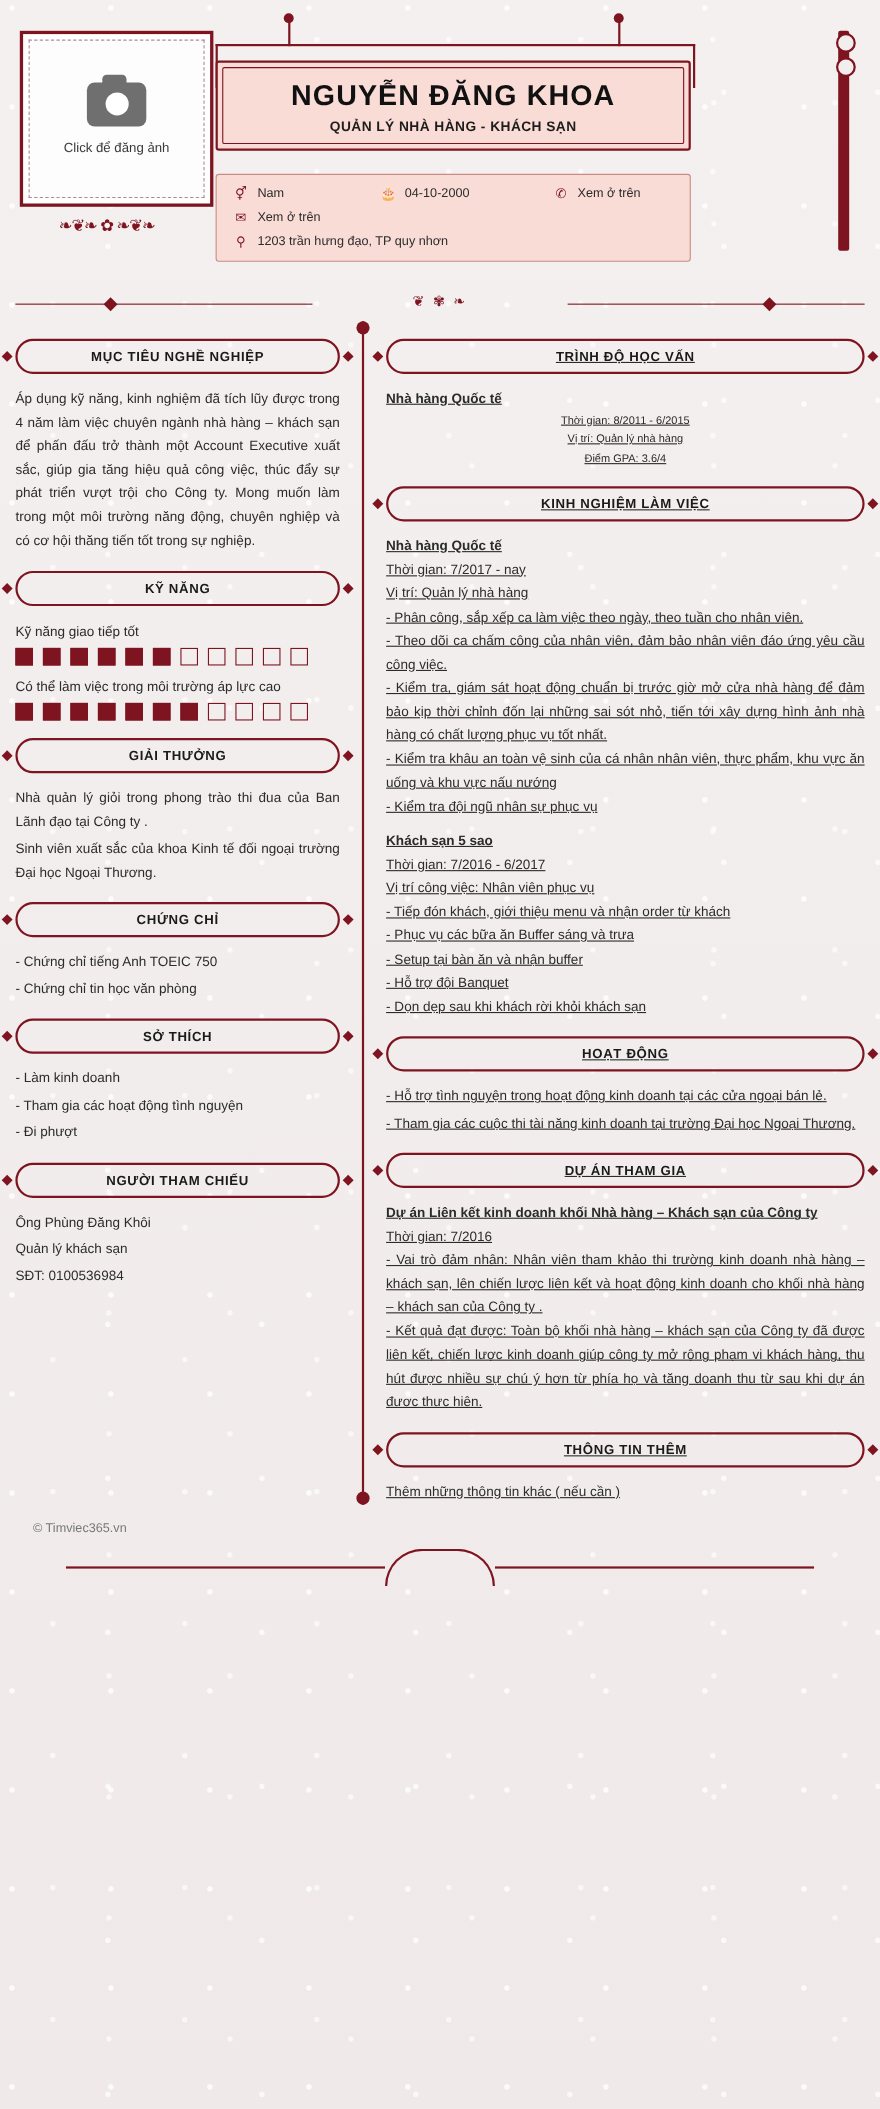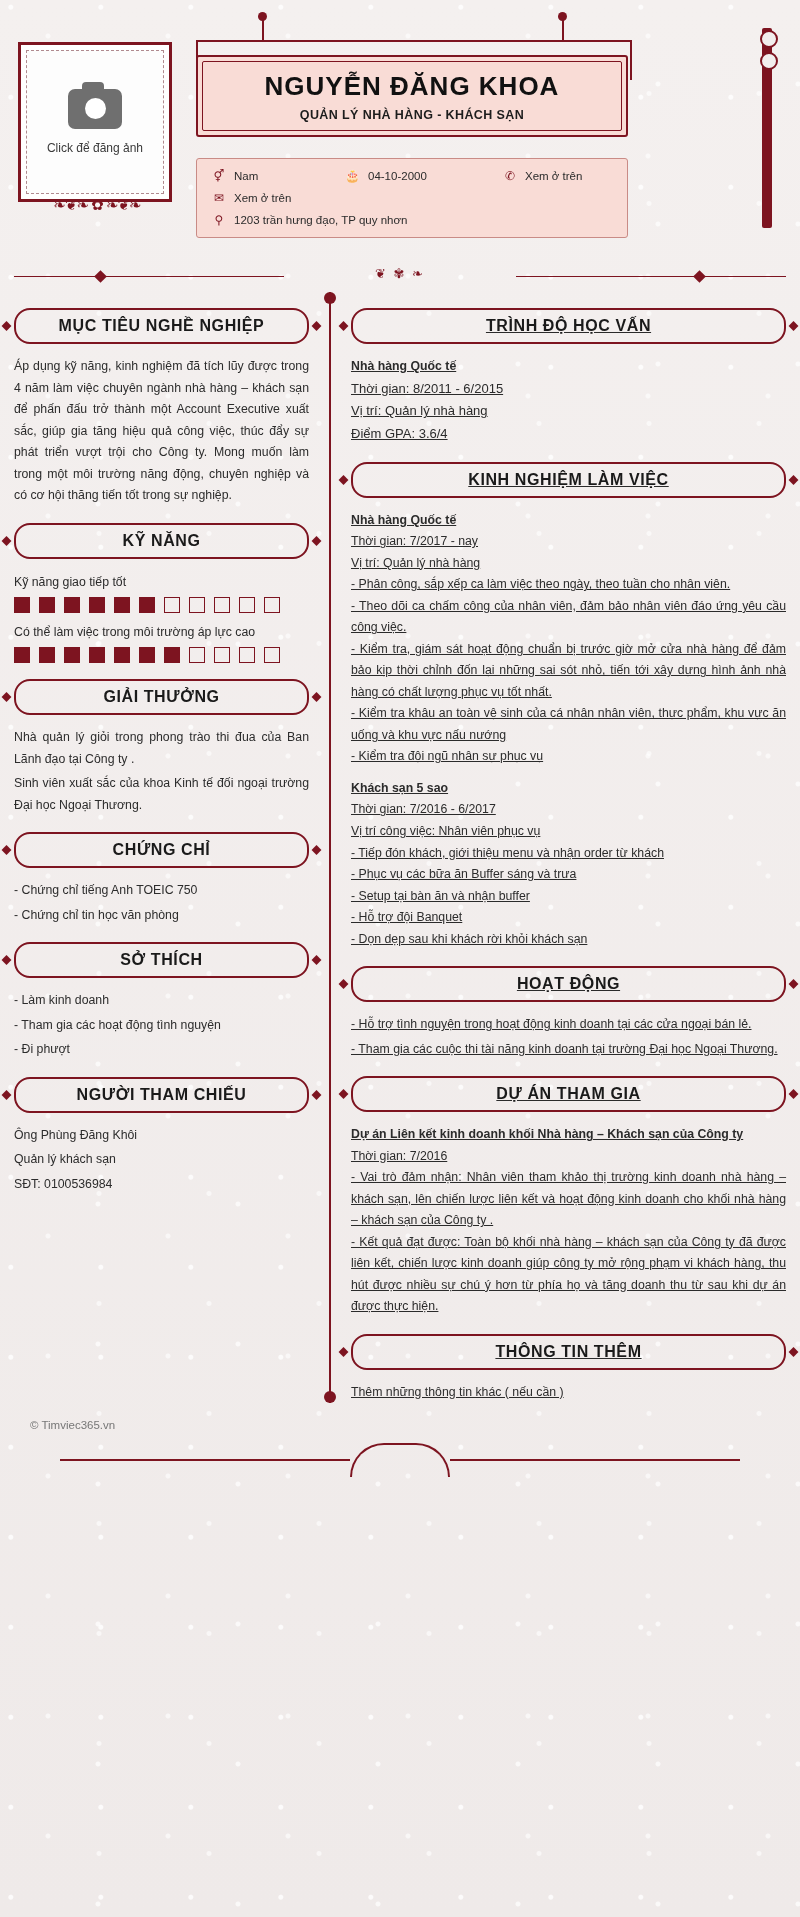--- a/index.html
+++ b/index.html
@@ -25,25 +25,24 @@
     background-size: 90px 90px, 120px 120px, 140px 140px, 110px 110px, 100% 100%;
     pointer-events:none;
     z-index:0;
   }
   .page { position: relative; z-index: 1; width:800px; }
 
   
   .header { position: relative; height: 258px; }
 
   .photo-wrap{
-    position:absolute; left:18px; top:28px; width:154px; height:160px;
+    position:absolute; left:18px; top:28px; width:176px; height:160px;
     border: 3px solid #7d1420;
     padding: 5px;
     background: #fff;
-    margin-top: 14px;
   }
   .photo-inner{
     width:100%; height:100%;
     border: 1px dashed #b08a8f;
     background:#fdfdfd;
     display:flex; flex-direction:column; align-items:center; justify-content:center;
   }
   .cam-icon{ width:54px; height:40px; background:#6f6f6f; border-radius:7px; position:relative; margin-bottom:12px;}
   .cam-icon:before{ content:""; position:absolute; top:-7px; left:14px; width:22px; height:8px; background:#6f6f6f; border-radius:4px 4px 0 0;}
   .cam-icon:after{ content:""; position:absolute; top:9px; left:17px; width:21px; height:21px; border-radius:50%; background:#fff;}
@@ -101,33 +100,33 @@
   .cols{ display:flex; padding: 0 14px; }
   .col-left{ width: 305px; padding-right:10px; }
   .col-sep{ width: 22px; position:relative; }
   .col-sep .vl{ position:absolute; left:10px; top:0; bottom:0; width:2px; background:#7d1420;}
   .col-sep .vdot{ position:absolute; left:5px; width:12px; height:12px; border-radius:50%; background:#7d1420;}
   .col-right{ flex:1; padding-left:10px;text-decoration:underline; }
 
   .sec-title-wrap{ position:relative; margin: 16px 0 12px; }
   .sec-title{
     border:2px solid #7d1420; border-radius:16px;
-    text-align:center; font-size:16px; font-weight:bold; letter-spacing:.6px;
+    text-align:center; font-size:12px; font-weight:bold; letter-spacing:.6px;
     padding:7px 10px; color:#1a1a1a; background:transparent;
   }
   .sec-title-wrap:before, .sec-title-wrap:after{
     content:""; position:absolute; top:50%; width:7px; height:7px; background:#7d1420; transform:translateY(-50%) rotate(45deg);
   }
   .sec-title-wrap:before{ left:-11px; }
   .sec-title-wrap:after{ right:-11px; }
 
   .body-text{ font-size:12.3px; line-height:1.75; text-align:justify; color:#2c2c2c; }
   .body-text p{ margin: 0 0 3px; }
   .bold-line{ font-weight:bold; font-size:12.3px; line-height:1.75;}
-  .sub-line{ font-size:13px; line-height:1.75; }
+  .sub-line{ font-size:10px; line-height:1.75;text-align:center; }
   .blockgap{ height:10px; }
 
   
   .skill{ margin-bottom:4px; }
   .skill-label{ font-size:12.3px; line-height:1.9; }
   .squares{ display:flex; gap:9px; margin:3px 0 8px;}
   .sq{ width:16px; height:16px; border:1.5px solid #7d1420; }
   .sq.on{ background:#7d1420; }
 
   .footer{

